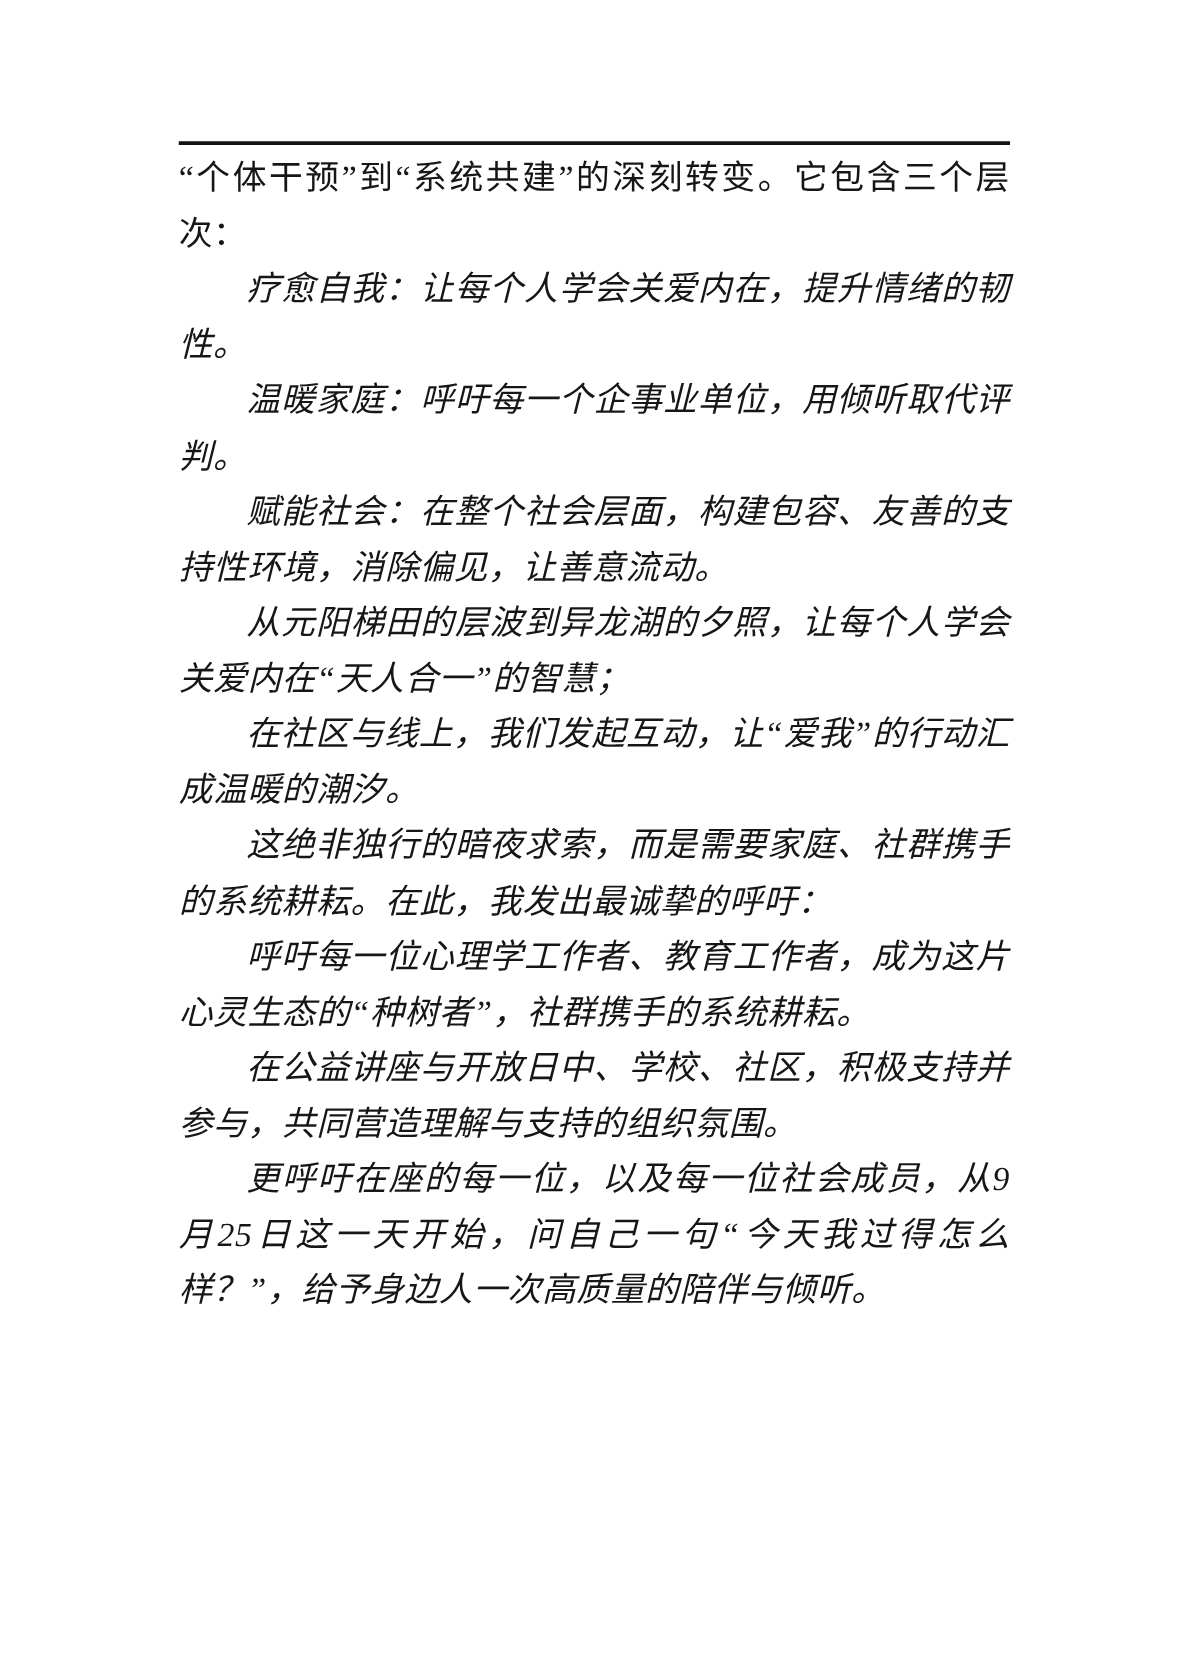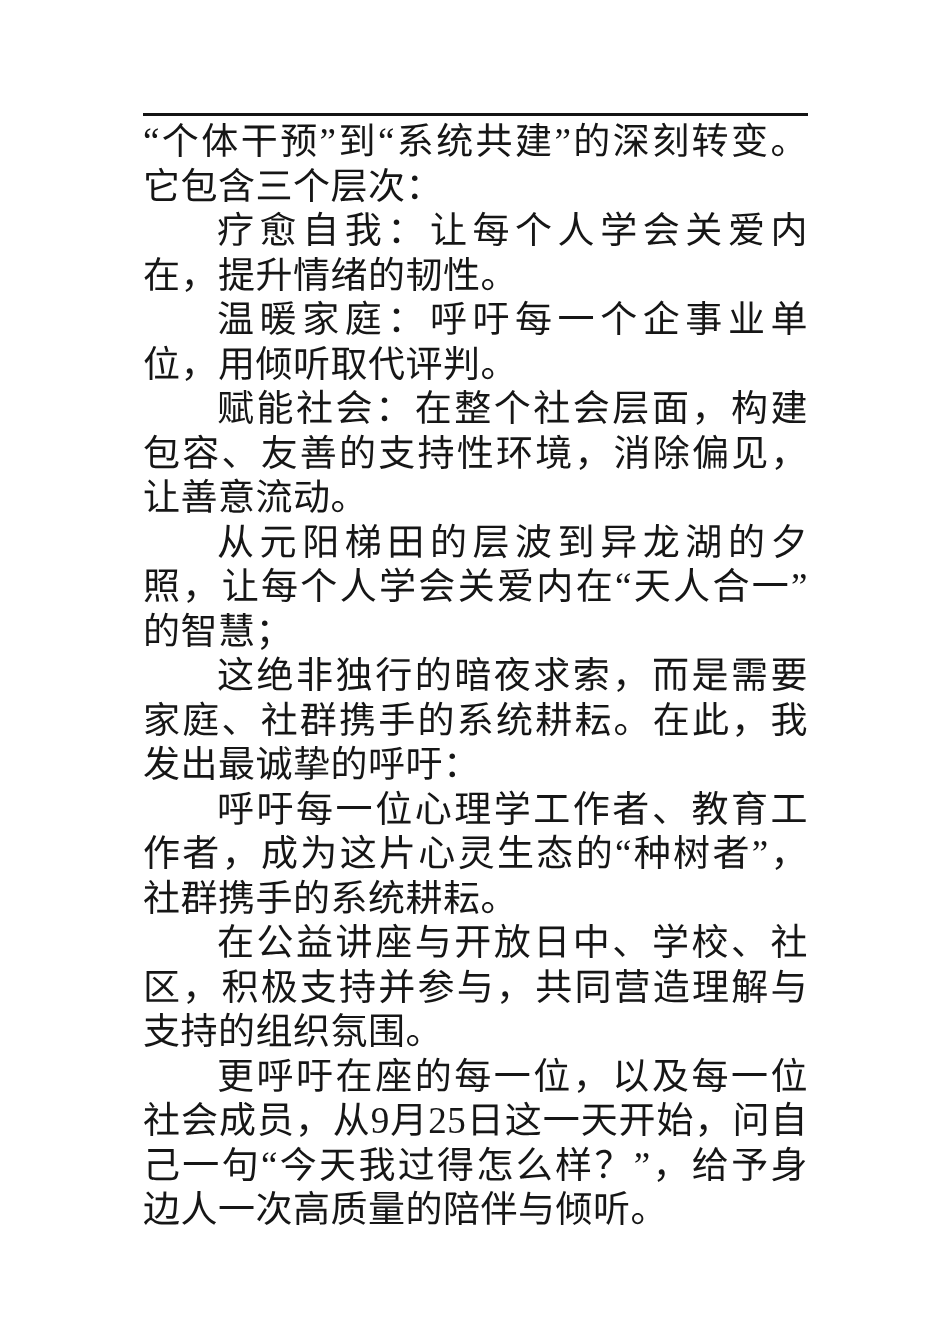--- a/index.html
+++ b/index.html
@@ -25,42 +25,44 @@
     height: 0;
     border-top: 3px solid #141414;
     width: 100%;
   }
   .text-body {
     margin-top: 4px;
   }
   .text-body p {
     margin: 0;
     padding: 0;
-    font-size: 37px;
+    font-size: 27px;
     line-height: 44.5px;
     color: #161616;
     text-align: justify;
     letter-spacing: 0.5px;
     word-break: break-all;
   }
   .text-body p.indent {
     text-indent: 2em;
+    font-style: italic;
   }
 </style>
 </head>
 <body>
 
 <div class="page">
   <div class="content">
     <div class="top-rule"></div>
     <div class="text-body">
       <p>“个体干预”到“系统共建”的深刻转变。它包含三个层次：</p>
       <p class="indent">疗愈自我：让每个人学会关爱内在，提升情绪的韧性。</p>
       <p class="indent">温暖家庭：呼吁每一个企事业单位，用倾听取代评判。</p>
       <p class="indent">赋能社会：在整个社会层面，构建包容、友善的支持性环境，消除偏见，让善意流动。</p>
       <p class="indent">从元阳梯田的层波到异龙湖的夕照，让每个人学会关爱内在“天人合一”的智慧；</p>
+      <p class="indent">在社区与线上，我们发起互动，让“爱我”的行动汇成温暖的潮汐。</p>
       <p class="indent">这绝非独行的暗夜求索，而是需要家庭、社群携手的系统耕耘。在此，我发出最诚挚的呼吁：</p>
       <p class="indent">呼吁每一位心理学工作者、教育工作者，成为这片心灵生态的“种树者”，社群携手的系统耕耘。</p>
       <p class="indent">在公益讲座与开放日中、学校、社区，积极支持并参与，共同营造理解与支持的组织氛围。</p>
       <p class="indent">更呼吁在座的每一位，以及每一位社会成员，从9月25日这一天开始，问自己一句“今天我过得怎么样？”，给予身边人一次高质量的陪伴与倾听。</p>
     </div>
   </div>
 </div>
 
 </body></html>

